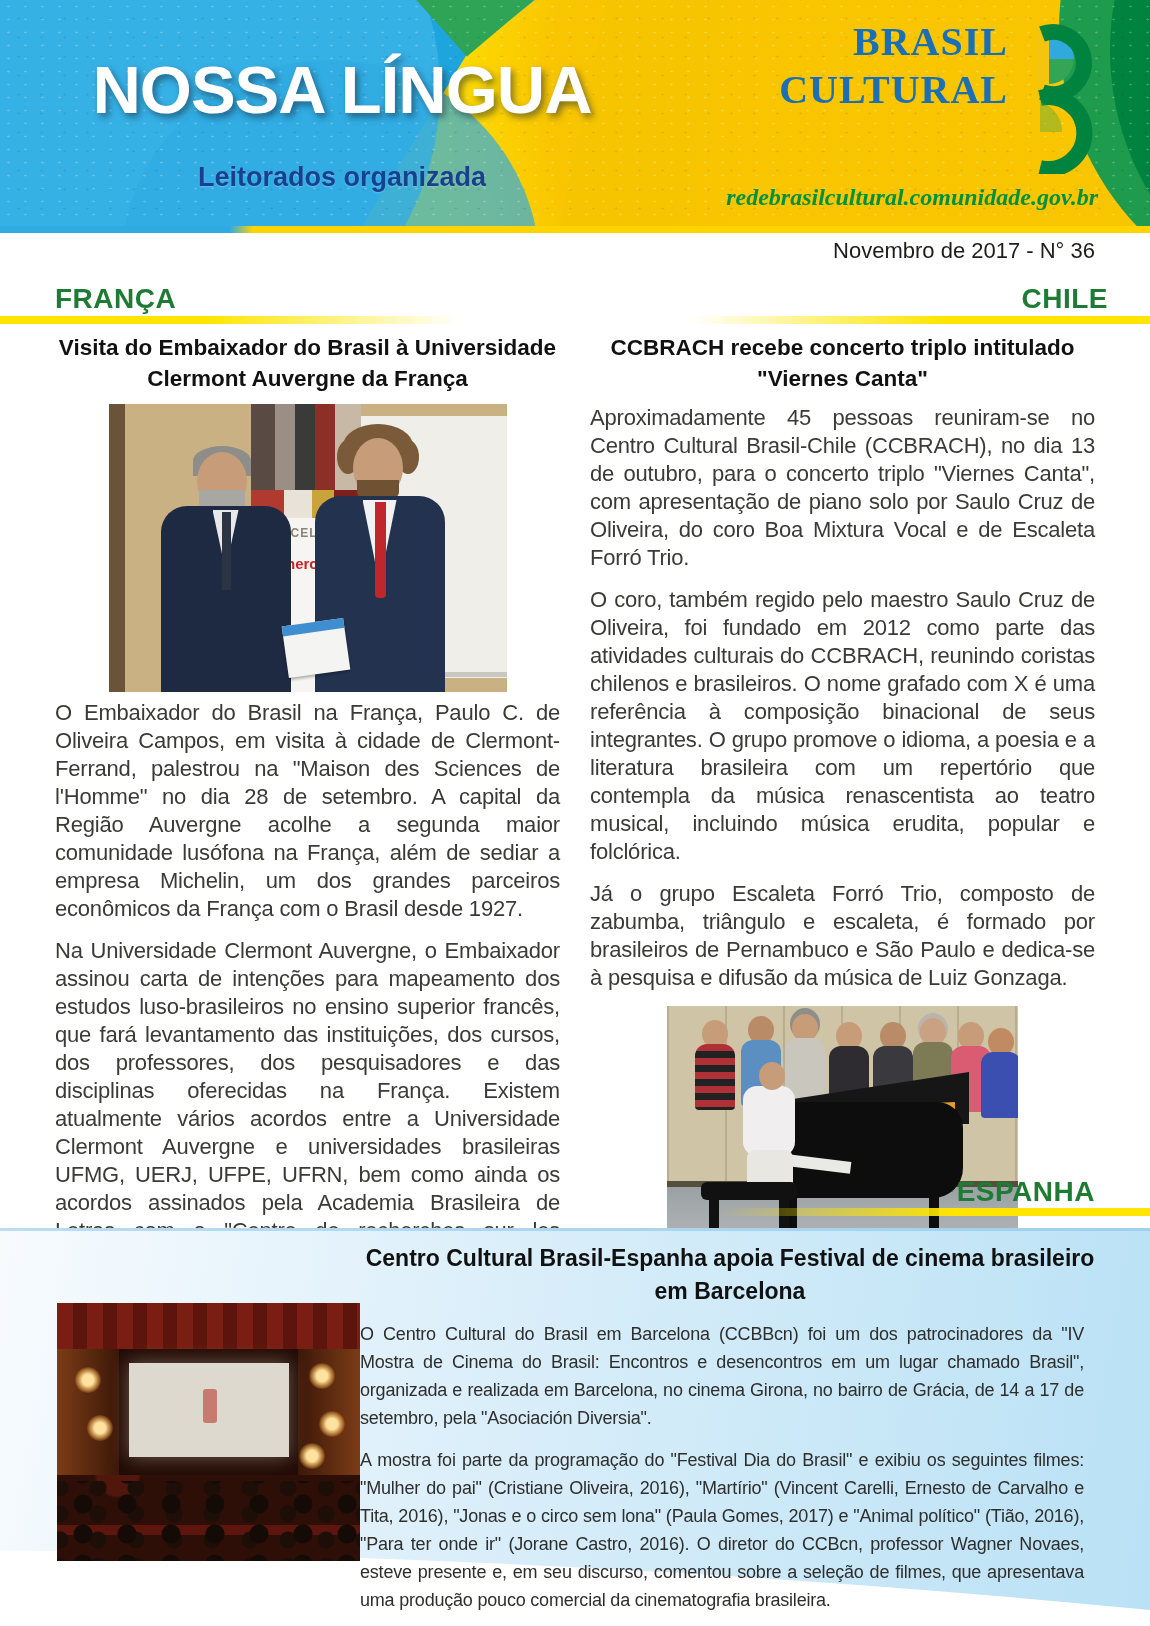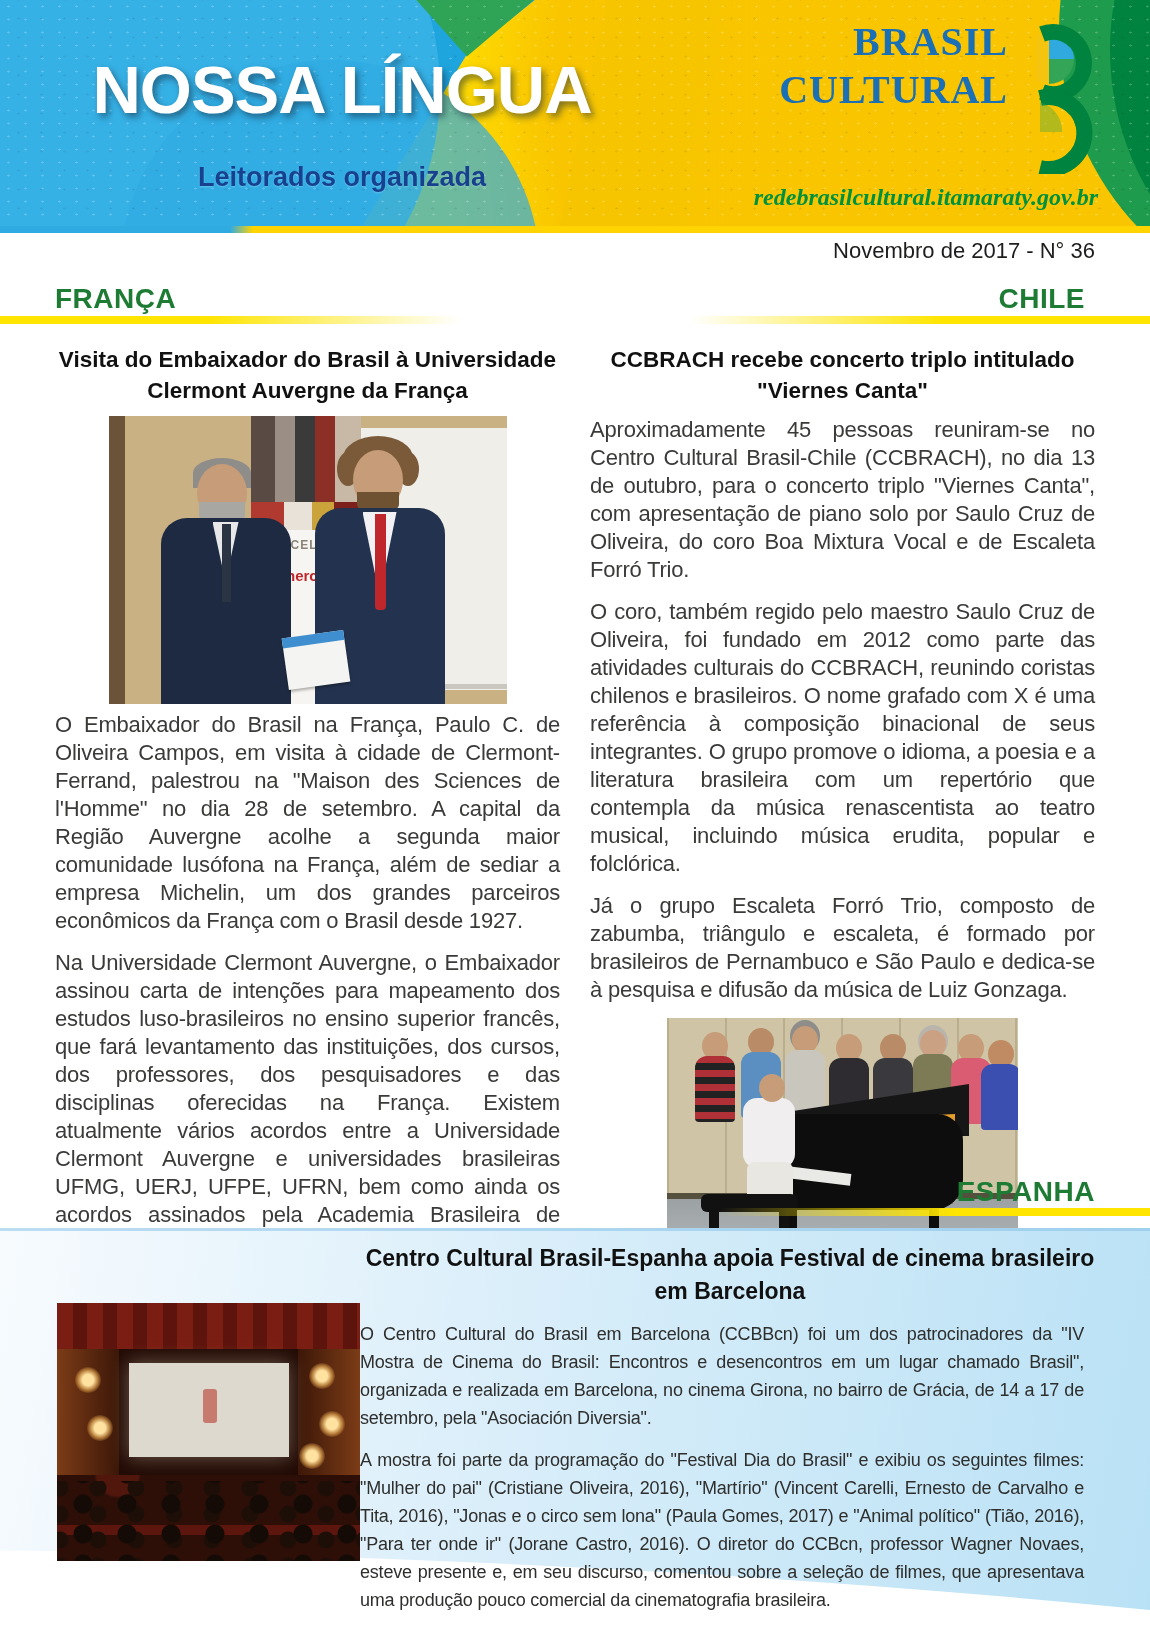--- a/index.html
+++ b/index.html
@@ -37,29 +37,29 @@
   .brand-mark{position:absolute;right:42px;top:22px;width:76px;height:152px;}
   .brand-url{position:absolute;right:52px;top:184px;font-family:"Liberation Serif", serif;
         font-style:italic;font-weight:700;font-size:24px;color:#00913F;}
 
   
   .date-line{position:absolute;right:55px;top:238px;font-size:22px;color:#1d1d1b;}
 
   
   .sec-label{position:absolute;font-size:28px;font-weight:700;color:#1E7B33;letter-spacing:.5px;}
   .lbl-franca{left:55px;top:283px;}
-  .lbl-chile{right:65px;top:283px;}
+  .lbl-chile{right:42px;top:283px;}
   .lbl-espanha{right:55px;top:1176px;}
   .sec-bar{position:absolute;height:8px;}
   .bar-franca{left:0;top:316px;width:460px;background:linear-gradient(to right,#FFE500 0 45%,rgba(255,229,0,0) 100%);}
   .bar-chile{right:0;top:316px;width:460px;background:linear-gradient(to left,#FFE500 0 45%,rgba(255,229,0,0) 100%);}
   .bar-espanha{right:0;top:1208px;width:430px;background:linear-gradient(to left,#FFE500 0 45%,rgba(255,229,0,0) 100%);}
 
   
-  .col{position:absolute;top:332px;width:505px;margin-top:12px;}
+  .col{position:absolute;top:332px;width:505px;}
   .col-left{left:55px;}
   .col-right{left:590px;}
   .art-title{font-size:22.5px;font-weight:700;color:#111;text-align:center;line-height:31px;margin:0 0 10px 0;}
   .col p{font-size:22px;line-height:28px;text-align:justify;margin:0 0 14px 0;letter-spacing:-.2px;color:#3a3a38;}
 
   
   .photo{position:relative;overflow:hidden;}
   .ph-franca{width:398px;height:288px;margin:0 auto 7px auto;background:#C9B184;}
   .fp-edge{position:absolute;left:0;top:0;width:16px;height:100%;background:#6B5339;}
   .fp-board{position:absolute;right:0;top:12px;width:150px;height:262px;background:#EFEEE9;border-left:3px solid #d8d6cf;}
@@ -169,21 +169,21 @@
 
     <svg class="brand-mark" viewBox="0 0 76 152">
       <rect x="4" y="12" width="13" height="48" fill="#F4C40E"></rect>
       <path d="M17 12 A25 25 0 0 1 42 37 L17 37 Z" fill="#2FA9DE"></path>
       <path d="M42 37 A25 25 0 0 1 17 62 L17 37 Z" fill="#34A457"></path>
       <path d="M10 12 a31 31 0 1 1 0 58" stroke="#00833E" stroke-width="16" fill="none"></path>
       <path d="M8 76 a36 36 0 1 1 0 70" stroke="#00833E" stroke-width="16" fill="none"></path>
       <path d="M8 80 A30 30 0 0 1 30 110 L8 110 Z" fill="#2FA351" opacity="0.35"></path>
     </svg>
 
-    <div class="brand-url">redebrasilcultural.itamaraty.gov.br</div>
+    <div class="brand-url">redebrasilcultural.comunidade.gov.br</div>
   </div>
   <div class="banner-bottom-strip"></div>
 
   <div class="date-line">Novembro de 2017 - N° 36</div>
 
   <div class="sec-label lbl-franca">FRANÇA</div>
   <div class="sec-label lbl-chile">CHILE</div>
   <div class="sec-bar bar-franca"></div>
   <div class="sec-bar bar-chile"></div>
 

